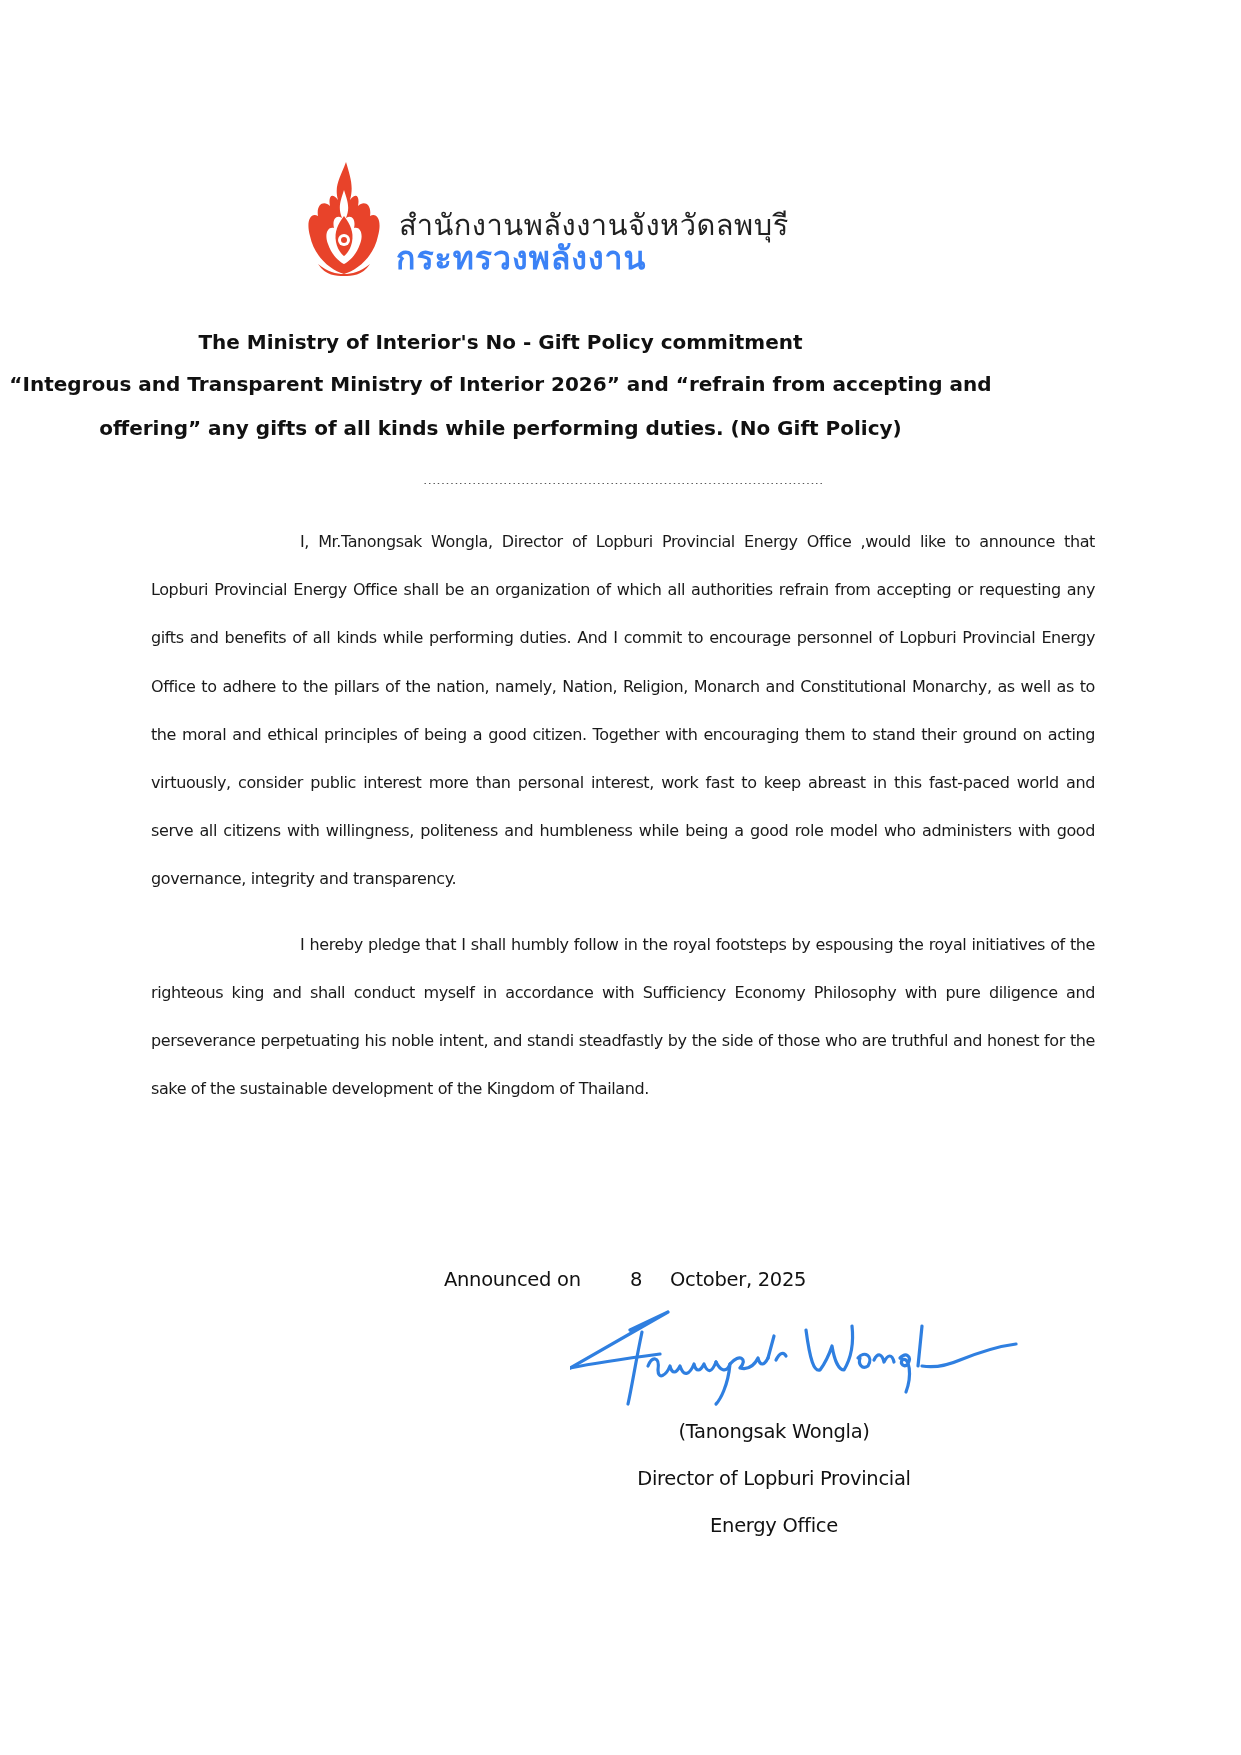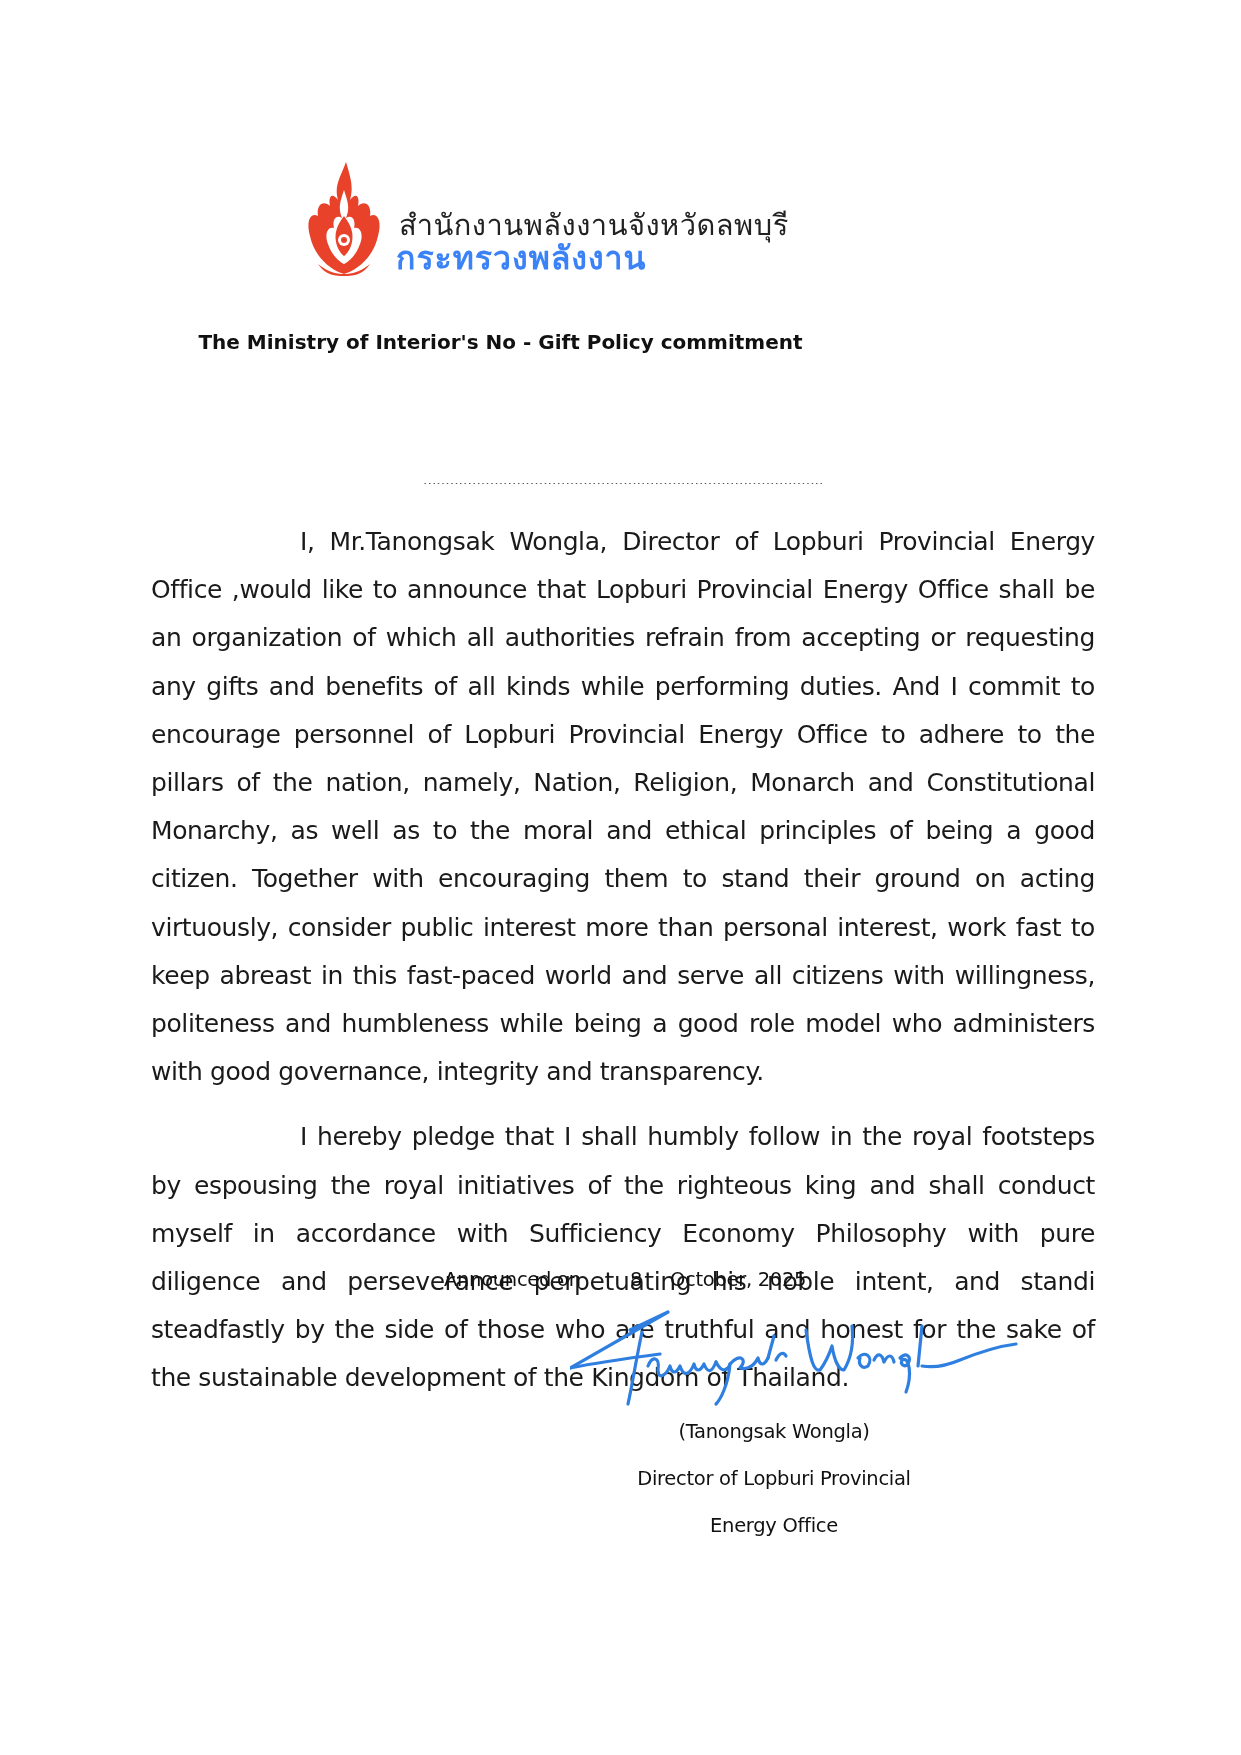--- a/index.html
+++ b/index.html
@@ -11,21 +11,21 @@
                  font-family: "DejaVu Sans", sans-serif; letter-spacing: 0.5px; white-space: nowrap; }
   .logo .thai2 { position: absolute; left: 92px; top: 72px; font-size: 32px; color: #3b82f6;
                  font-weight: bold; font-family: "DejaVu Sans", sans-serif; letter-spacing: 1px; white-space: nowrap; }
   .titles { position: absolute; left: 0; top: 322px; width: 1001px; text-align: center;
             font-family: "DejaVu Sans", sans-serif; font-size: 20px; font-weight: bold; }
   .titles div { height: 44px; line-height: 44px; white-space: nowrap; }
   .titles .t1 { height: 40px; line-height: 40px; }
   .dots { position: absolute; left: 423px; top: 476px; width: 400px; height: 8px; overflow: hidden;
           font-size: 14px; letter-spacing: 0; line-height: 8px; color: #222; }
   .body { position: absolute; left: 151px; top: 518px; width: 944px;
-          font-family: "DejaVu Sans", sans-serif; font-size: 25px; line-height: 48.2px;
+          font-family: "DejaVu Sans", sans-serif; font-size: 16px; line-height: 48.2px;
           text-align: justify; color: #1a1a1a; letter-spacing: -0.4px; }
   .body p { margin: 0; text-indent: 149px; }
   .body p + p { margin-top: 17px; }
   .announced { position: absolute; left: 432px; top: 1268px; font-size: 19.5px; white-space: nowrap;
                letter-spacing: -0.3px; color: #111; }
   .announced span { display: inline-block; }
   .ann-label { width: 186px; margin-left: 12px; }
   .ann-day { width: 40px; text-align: left; }
   .signature { position: absolute; left: 570px; top: 1300px; width: 450px; height: 110px; }
   .signer { position: absolute; left: 0; width: 1548px; text-align: center; font-size: 19.5px; color: #111;
@@ -51,20 +51,22 @@
       <circle cx="40" cy="80" r="3" fill="#e8432a"></circle>
       <path d="M14 104 C24 112 32 114 40 114 C48 114 56 112 66 104 C58 116 48 116 40 116 C32 116 22 116 14 104 Z"></path>
     </g>
   </svg>
   <div class="thai1">สำนักงานพลังงานจังหวัดลพบุรี</div>
   <div class="thai2">กระทรวงพลังงาน</div>
 </div>
 
 <div class="titles">
   <div class="t1">The Ministry of Interior's No - Gift Policy commitment</div>
+  <div>“Integrous and Transparent Ministry of Interior 2026” and “refrain from accepting and</div>
+  <div>offering” any gifts of all kinds while performing duties. (No Gift Policy)</div>
 </div>
 
 <div class="dots">............................................................................................................................</div>
 
 <div class="body">
   <p>I, Mr.Tanongsak Wongla, Director of Lopburi Provincial Energy Office  ,would like to announce that Lopburi Provincial Energy Office shall be an organization of which all authorities refrain from accepting or requesting any gifts and benefits of all kinds while performing duties. And I commit to encourage personnel of Lopburi Provincial Energy Office to adhere to the pillars of the nation, namely, Nation, Religion, Monarch and Constitutional Monarchy, as well as to the moral and ethical principles of being a good citizen. Together with encouraging them to stand their ground on acting virtuously, consider public interest more than personal interest, work fast to keep abreast in this fast-paced world and serve all citizens with willingness, politeness and humbleness while being a good role model who administers with good governance, integrity and transparency.</p>
   <p>I hereby pledge that I shall humbly follow in the royal footsteps by espousing the royal initiatives of the righteous king and shall conduct myself in accordance with Sufficiency Economy Philosophy with pure diligence and perseverance perpetuating his noble intent, and standi steadfastly by the side of those who are truthful and honest  for the sake of the sustainable development of the Kingdom of Thailand.</p>
 </div>
 
 <div class="announced">

